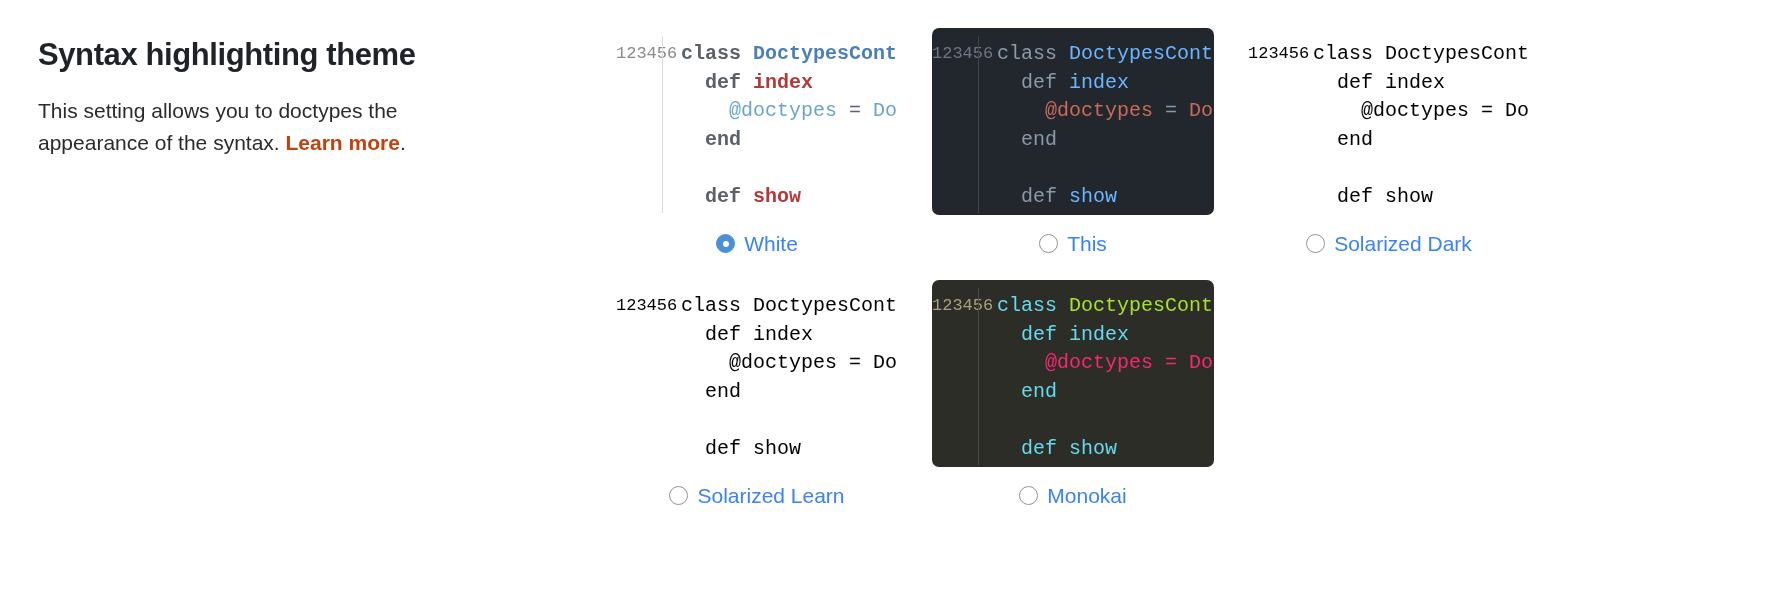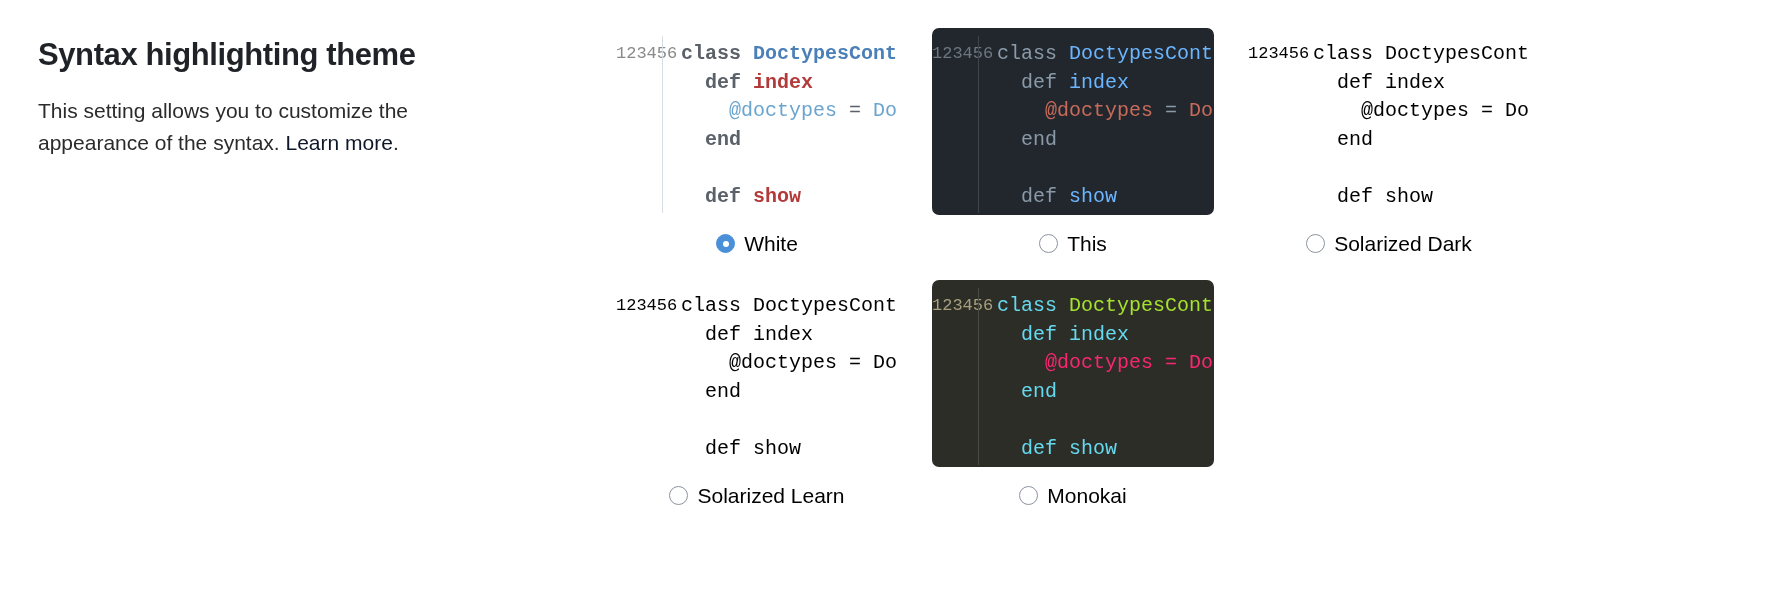--- a/index.html
+++ b/index.html
@@ -35,22 +35,23 @@
     line-height: 1.2;
   }
   .setting-desc {
     font-size: 21px;
     line-height: 1.5;
     color: #2b2b2b;
     margin: 0;
     max-width: 470px;
   }
   .learn-more {
-    color: #0f172a;
+    color: #c2410c;
     text-decoration: none;
+    font-weight: bold;
   }
 
   
   .theme-grid {
     position: absolute;
     left: 616px;
     top: 28px;
     width: 1100px;
   }
   .theme-row {
@@ -137,21 +138,21 @@
     top: 50%;
     width: 6px;
     height: 6px;
     margin-left: -3px;
     margin-top: -3px;
     border-radius: 50%;
     background: #ffffff;
   }
   .radio-label {
     font-size: 21px;
-    color: #000000;
+    color: #3b82f6;
     line-height: 1;
     white-space: nowrap;
     text-align: right;
   }
 
   
   .t-white .preview      { background: #ffffff; }
   .t-white .gutter       { color: #8a8a8a; }
   .t-white .gutter-div   { background: #d8dde3; }
   .t-white .code         { color: #24292e; }
@@ -183,21 +184,21 @@
   .t-monokai .ivar       { color: #f92672; }
   .t-monokai .op         { color: #f92672; }
 </style>
 </head>
 <body>
 
 <div class="page">
 
   <div class="left-col">
     <h2 class="setting-title">Syntax highlighting theme</h2>
-    <p class="setting-desc"><span>This setting allows you to customize the appearance of the syntax. </span><a class="learn-more" href="#">Learn more</a><span>.</span></p>
+    <p class="setting-desc"><span>This setting allows you to doctypes the appearance of the syntax. </span><a class="learn-more" href="#">Learn more</a><span>.</span></p>
   </div>
 
   <div class="theme-grid">
     <div class="theme-row">
         <div class="theme-cell t-white">
           <div class="preview">
             <div class="gutter"><span class="ln">1</span><span class="ln">2</span><span class="ln">3</span><span class="ln">4</span><span class="ln">5</span><span class="ln">6</span></div>
             <div class="gutter-div"></div>
             <div class="code"><span class="ln"><span class="kw">class </span><span class="cls">DoctypesCont</span></span><span class="ln"><span class="kw">  def </span><span class="fn">index</span></span><span class="ln"><span>    </span><span class="ivar">@doctypes</span><span class="op"> = </span><span class="ivar">Do</span></span><span class="ln"><span class="kw">  end</span></span><span class="ln">&nbsp;</span><span class="ln"><span class="kw">  def </span><span class="fn">show</span></span></div>
           </div>

